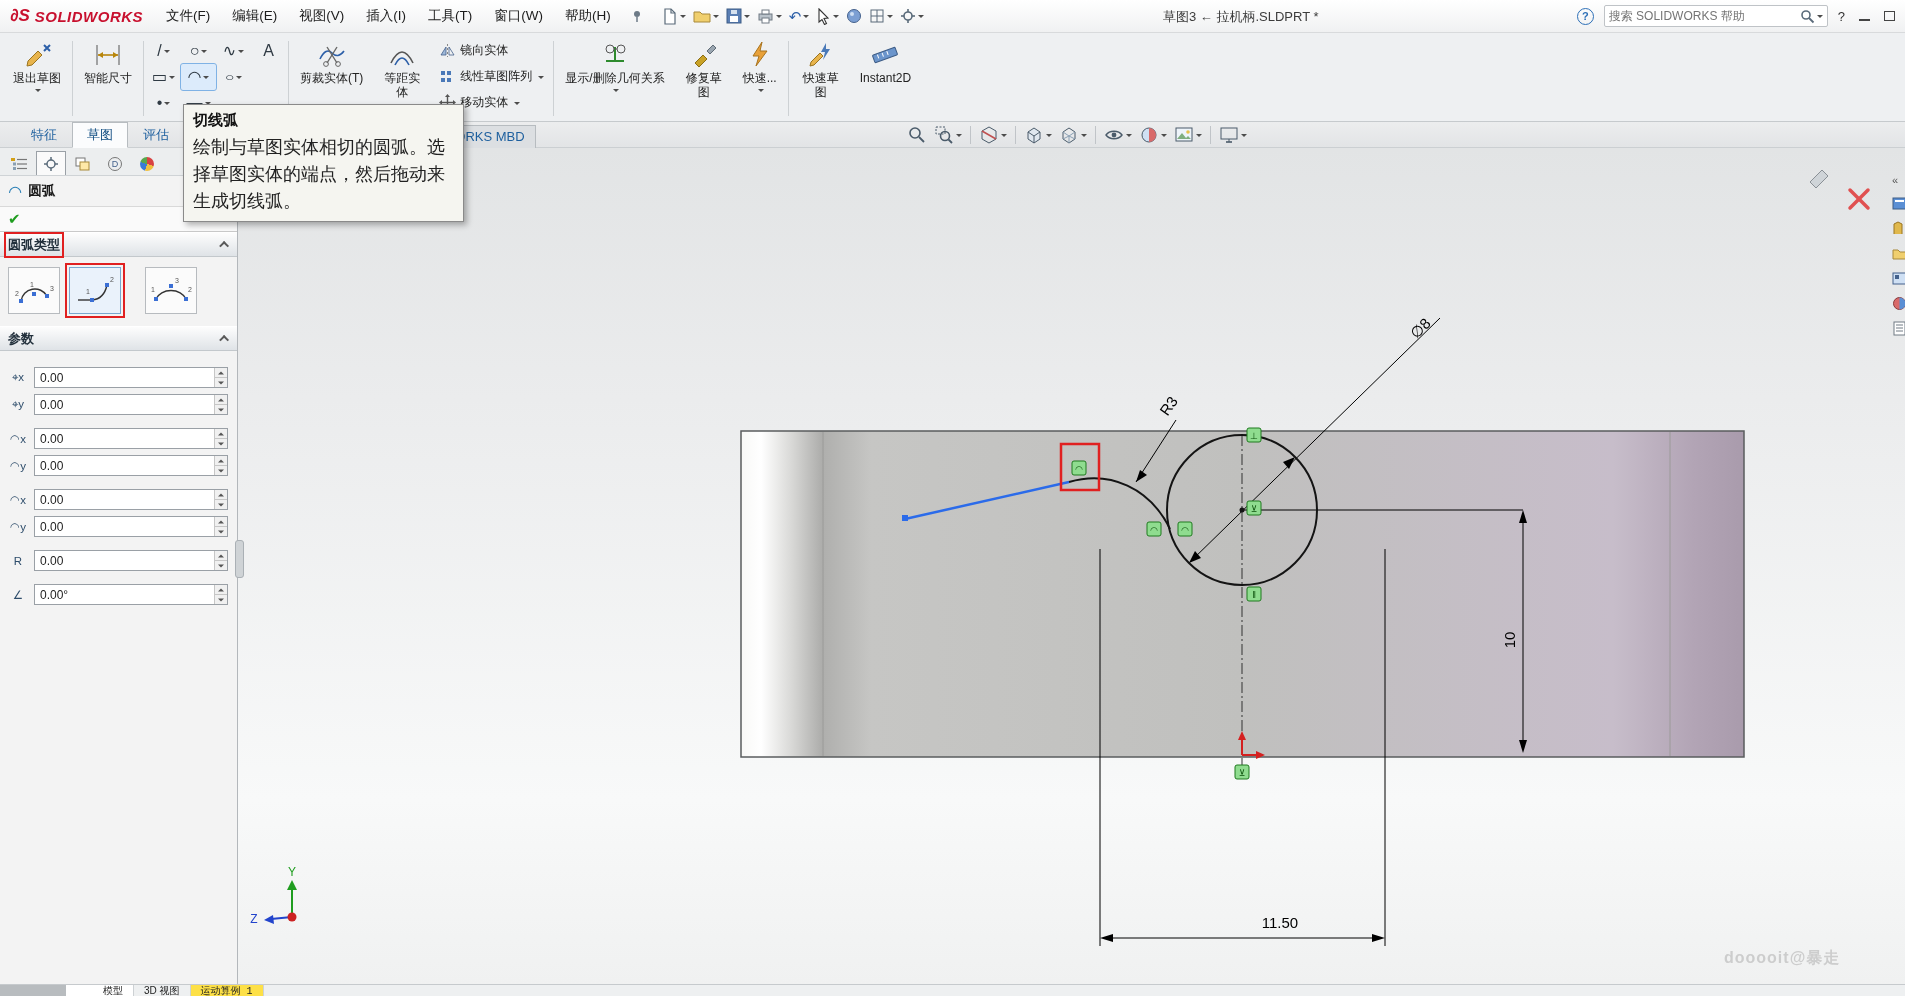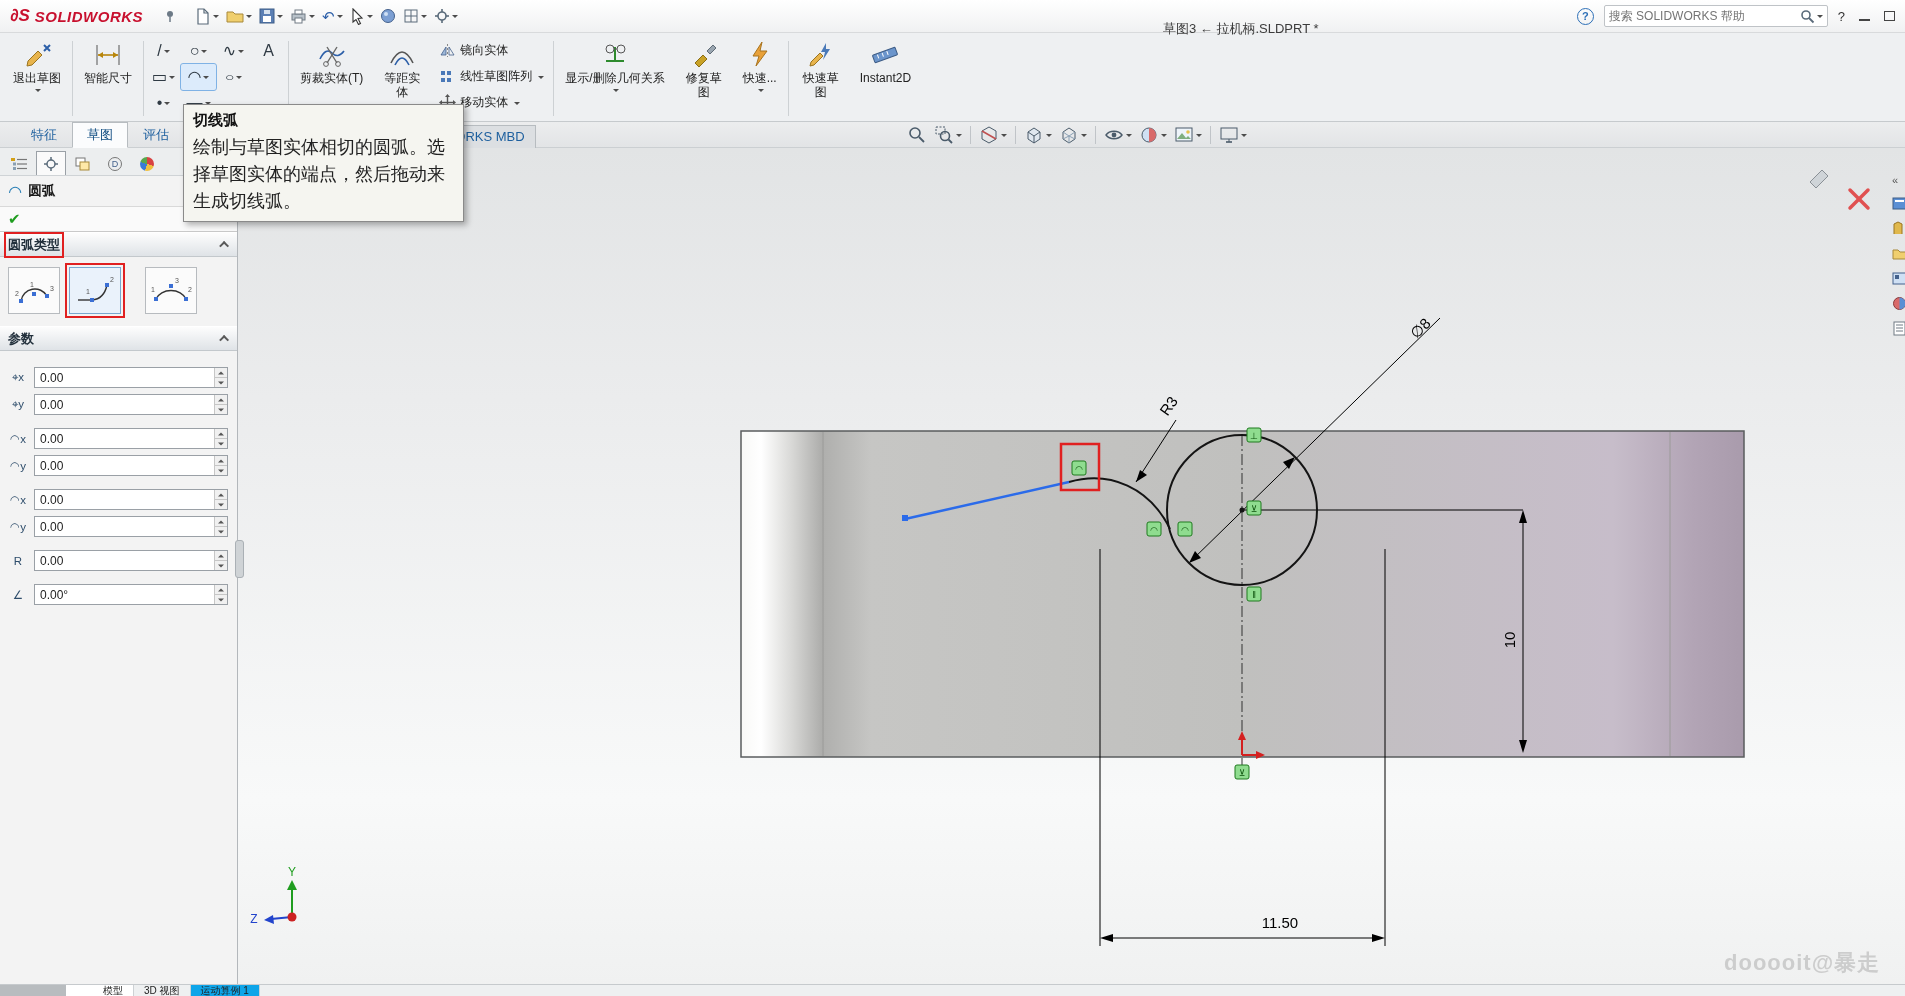--- a/index.html
+++ b/index.html
@@ -12,21 +12,21 @@
     background:linear-gradient(#ffffff,#f0f1f2); border-bottom:1px solid #d8dadc;
     display:flex; align-items:center; z-index:40; }
   .logo { display:flex; align-items:center; gap:5px; padding:0 12px 0 10px; }
   .logo-ds { color:#c8102e; font-weight:bold; font-style:italic; font-size:17px; }
   .logo-text { color:#c8102e; font-weight:bold; font-style:italic; font-size:15px; letter-spacing:.5px; }
   .menu-item { padding:0 11px; line-height:32px; font-size:13.5px; color:#1c1c1c; cursor:default; }
   .pinbtn { margin:0 8px; display:flex; align-items:center; }
   .qat { display:flex; align-items:center; gap:1px; margin-left:6px; }
   .tbtn { display:flex; align-items:center; padding:2px 3px; border-radius:2px; }
   .caret { display:inline-block; width:0; height:0; border:3.5px solid transparent; border-top-color:#4c4c4c; margin-left:2px; transform:translateY(2px); }
-  .doc-title { position:absolute; left:1163px; top:12px; line-height:33px; font-size:13px; color:#3c3c3c; white-space:nowrap; }
+  .doc-title { position:absolute; left:1163px; top:0; line-height:33px; font-size:13px; color:#3c3c3c; white-space:nowrap; }
   .tb-right { position:absolute; right:10px; top:5px; display:flex; align-items:center; gap:10px; }
   .help-circle { width:17px; height:17px; border:1.5px solid #2c6fb7; border-radius:50%;
     color:#2c6fb7; font-size:11px; font-weight:bold; display:flex; align-items:center; justify-content:center; }
   .searchbox { width:224px; height:22px; background:#fff; border:1px solid #bfc3c7; border-radius:2px;
     display:flex; align-items:center; padding:0 4px; }
   .searchbox input { border:0; outline:none; flex:1; font-size:12px; color:#555; background:transparent; font-family:inherit; width:130px;}
   .winbtns { display:flex; align-items:center; gap:14px; font-size:13px; color:#333; }
   .win-min { width:11px; border-top:2px solid #444; transform:translateY(4px); }
   .win-max { width:11px; height:10px; border:1.5px solid #444; }
 
@@ -101,44 +101,53 @@
   .spin .up::after { content:""; border:3px solid transparent; border-bottom-color:#555; transform:translateY(-1.5px); }
   .spin .dn::after { content:""; border:3px solid transparent; border-top-color:#555; transform:translateY(1.5px); }
 
   .split-handle { position:absolute; left:235px; top:540px; width:9px; height:38px; background:#cfd3d6;
     border:1px solid #aab0b5; border-radius:3px; z-index:15; }
 
   
   .graphics { position:absolute; top:148px; left:238px; right:0; bottom:12px;
     background:linear-gradient(180deg,#e2e4e5 0%,#ebeced 30%,#f8f9f9 78%,#f0f1f1 100%); overflow:hidden; }
   svg text { font-family:"Liberation Sans","DejaVu Sans",sans-serif; }
-  .watermark { position:absolute; left:1486px; top:800px; font-size:22px; font-weight:bold;
+  .watermark { position:absolute; left:1486px; top:800px; font-size:16px; font-weight:bold;
     color:#c9c9c9; opacity:.9; letter-spacing:1px; }
   .taskstrip { position:absolute; right:0; top:26px; width:13px; display:flex; flex-direction:column; gap:10px; overflow:hidden; align-items:flex-start;}
   .tsicon { width:16px; height:15px; flex:none; }
   .ts-chev { font-size:11px; color:#555; line-height:12px; }
 
   
   .statusbar { position:absolute; left:0; right:0; bottom:0; height:12px; background:#eef0f1;
     border-top:1px solid #c6cacd; display:flex; align-items:stretch; font-size:10px; z-index:40; }
   .sb-block { width:66px; background:#b8bcbf; }
   .stab { padding:0 10px; display:flex; align-items:center; border-right:1px solid #cdd1d4; white-space:nowrap; color:#222; }
   .stab.active { background:#ffffff;padding-left:37px; }
-  .stab.gray { background:#0ea5e9; }
+  .stab.gray { background:#fde047;font-family:Liberation Mono, monospace; }
 </style>
 </head>
 <body>
 
 <div class="app">
 
   <div class="titlebar">
     <div class="logo">
       <span class="logo-ds">∂S</span>
       <span class="logo-text">SOLIDWORKS</span>
     </div>
+    <nav style="display:flex;">
+      <span class="menu-item">文件(F)</span>
+      <span class="menu-item">编辑(E)</span>
+      <span class="menu-item">视图(V)</span>
+      <span class="menu-item">插入(I)</span>
+      <span class="menu-item">工具(T)</span>
+      <span class="menu-item">窗口(W)</span>
+      <span class="menu-item">帮助(H)</span>
+    </nav>
     <span class="pinbtn">
       <svg width="14" height="14" viewBox="0 0 14 14">
           <circle cx="7" cy="5" r="3" fill="#6d7a87"></circle>
           <line x1="7" y1="8" x2="7" y2="13" stroke="#6d7a87" stroke-width="1.5"></line>
         </svg>
     </span>
     <div class="qat">
       <span class="tbtn">
         <svg width="17" height="17" viewBox="0 0 17 17">
             <path d="M4 1h6l4 4v11H4z" fill="#fff" stroke="#5a6b7a" stroke-width="1.2"></path>

